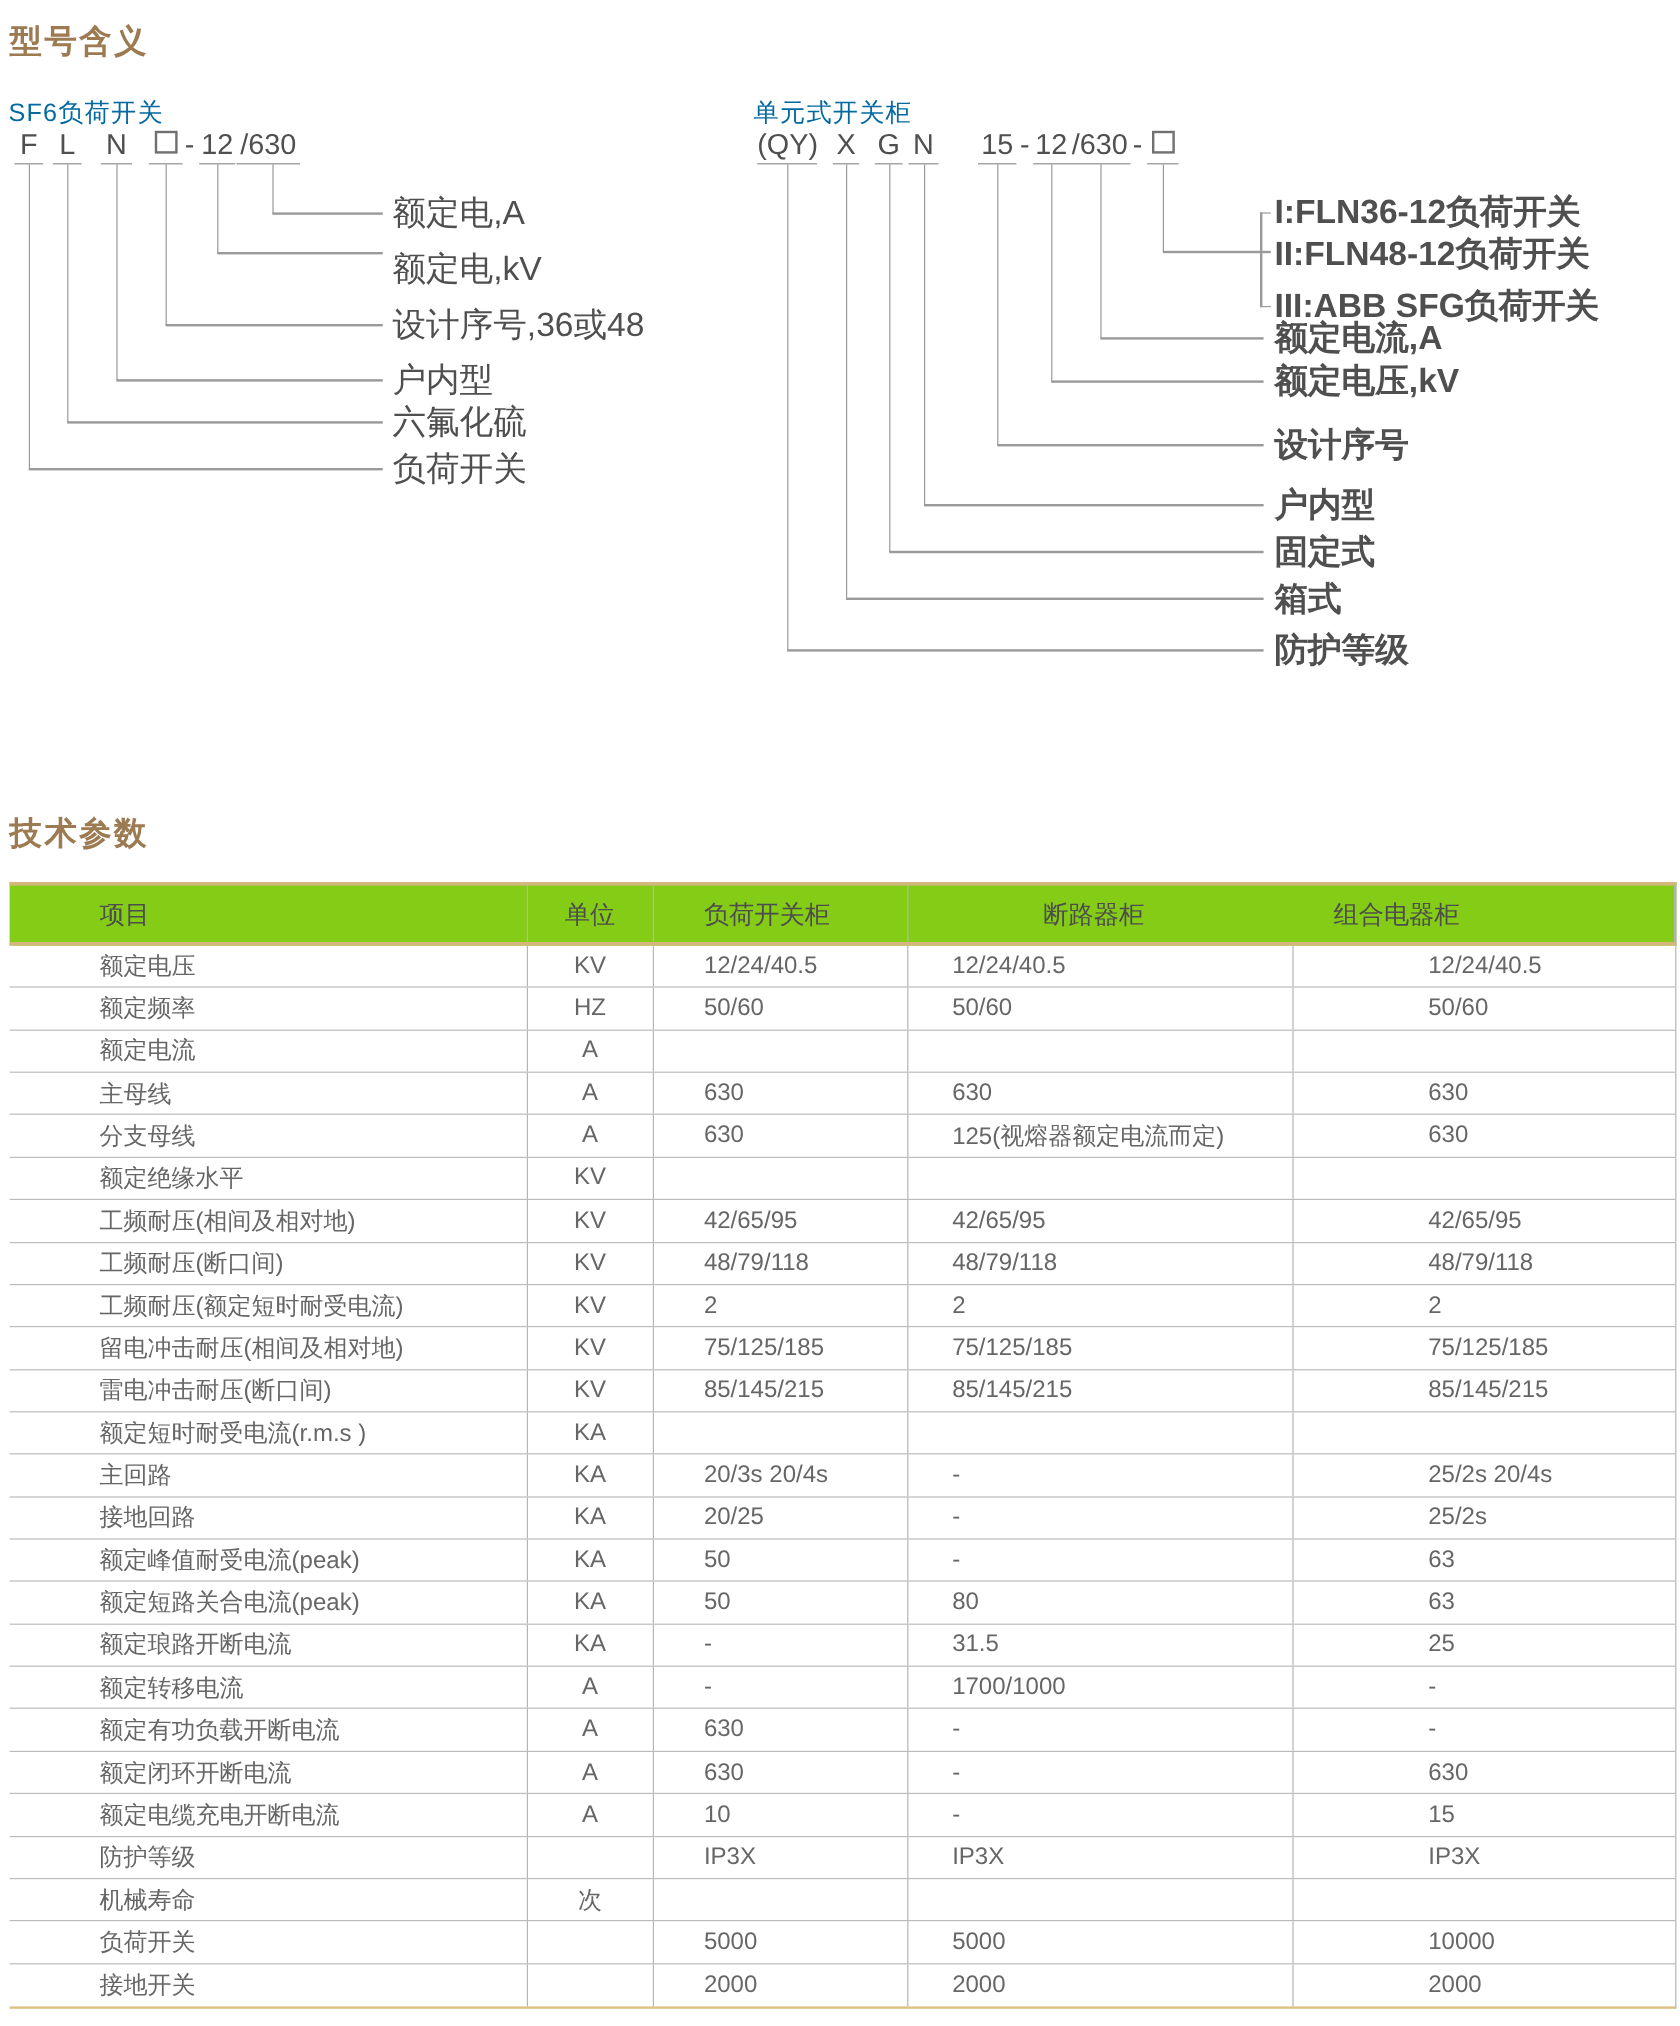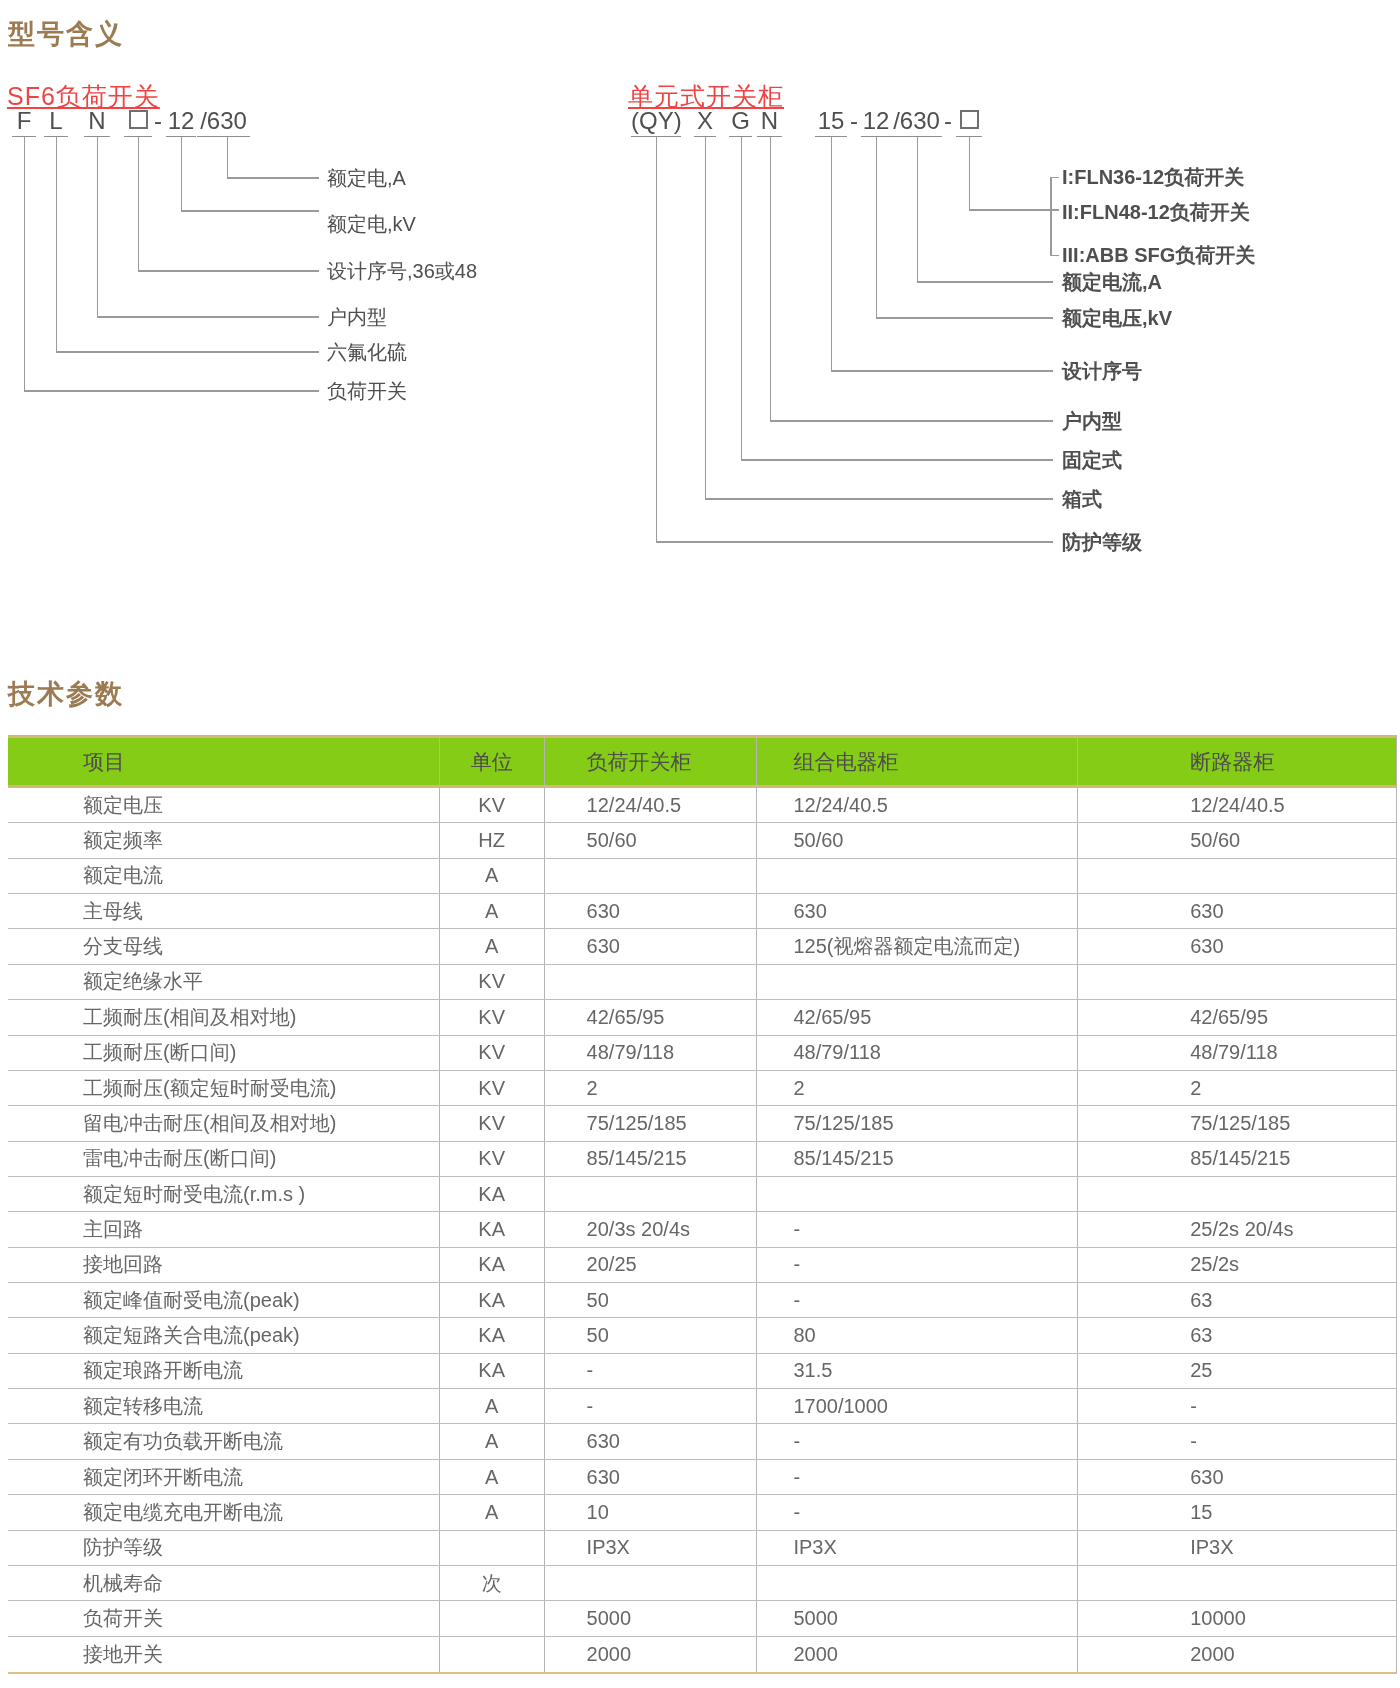--- a/index.html
+++ b/index.html
@@ -1,25 +1,25 @@
 <!DOCTYPE html>
 <html><head>
 <meta charset="utf-8">
 <style>
   html,body{margin:0;padding:0;background:#ffffff;}
   .page{position:relative;width:1400px;height:1688px;background:#ffffff;overflow:hidden;
         font-family:"Liberation Sans","DejaVu Sans",sans-serif;}
   .heading{position:absolute;left:8px;font-size:27px;font-weight:bold;color:#9c7a52;letter-spacing:2px;}
-  .dtitle{position:absolute;font-size:25px;color:#ef4444;letter-spacing:1px;text-decoration:underline;}
+  .dtitle{position:absolute;font-size:21px;color:#0369a1;letter-spacing:1px;}
   .code{position:absolute;top:106px;height:30px;line-height:30px;font-size:24px;color:#4f4f4f;text-align:center;}
   .ul{border-bottom:1.5px solid #8f8f8f;}
   .boxg{display:inline-block;width:15px;height:15px;border:2px solid #707070;vertical-align:middle;margin-bottom:6px;}
   .vl{position:absolute;width:1.5px;background:#9a9a9a;}
   .hl{position:absolute;height:1.5px;background:#9a9a9a;}
-  .dlabel{position:absolute;font-size:20px;color:#4f4f4f;height:28px;line-height:28px;white-space:nowrap;}
+  .dlabel{position:absolute;font-size:28px;color:#4f4f4f;height:28px;line-height:28px;white-space:nowrap;}
   .llab{left:327px;}
   .rlab{left:1062px;font-weight:bold;}
 
   
   .ptable{position:absolute;left:8px;top:735px;width:1389px;}
   .thead{display:flex;height:47px;background:#84cc16;border-top:3px solid #d5b67c;border-bottom:3px solid #d5b67c;
          border-right:1.5px solid #b5b5b5;box-sizing:content-box;}
   .tbody{border-bottom:2px solid #ddc084;border-right:1.5px solid #b5b5b5;}
   .trow{display:flex;height:35.36px;border-bottom:1px solid #bcbcbc;box-sizing:border-box;}
   .trow:last-child{border-bottom:none;}
@@ -117,22 +117,22 @@
     <div class="dlabel rlab" style="top:528px;">防护等级</div>
   </div>
 
   <div class="heading" style="top:676px;">技术参数</div>
 
   <div class="ptable">
     <div class="thead">
       <div class="cell hcell c1">项目</div>
       <div class="cell hcell c2">单位</div>
       <div class="cell hcell c3">负荷开关柜</div>
+      <div class="cell hcell c5">断路器柜</div>
       <div class="cell hcell c4">组合电器柜</div>
-      <div class="cell hcell c5">断路器柜</div>
     </div>
     <div class="tbody">
         <div class="trow">
           <div class="cell c1">额定电压</div>
           <div class="cell c2">KV</div>
           <div class="cell c3">12/24/40.5</div>
           <div class="cell c4">12/24/40.5</div>
           <div class="cell c5">12/24/40.5</div>
         </div>
         <div class="trow">

